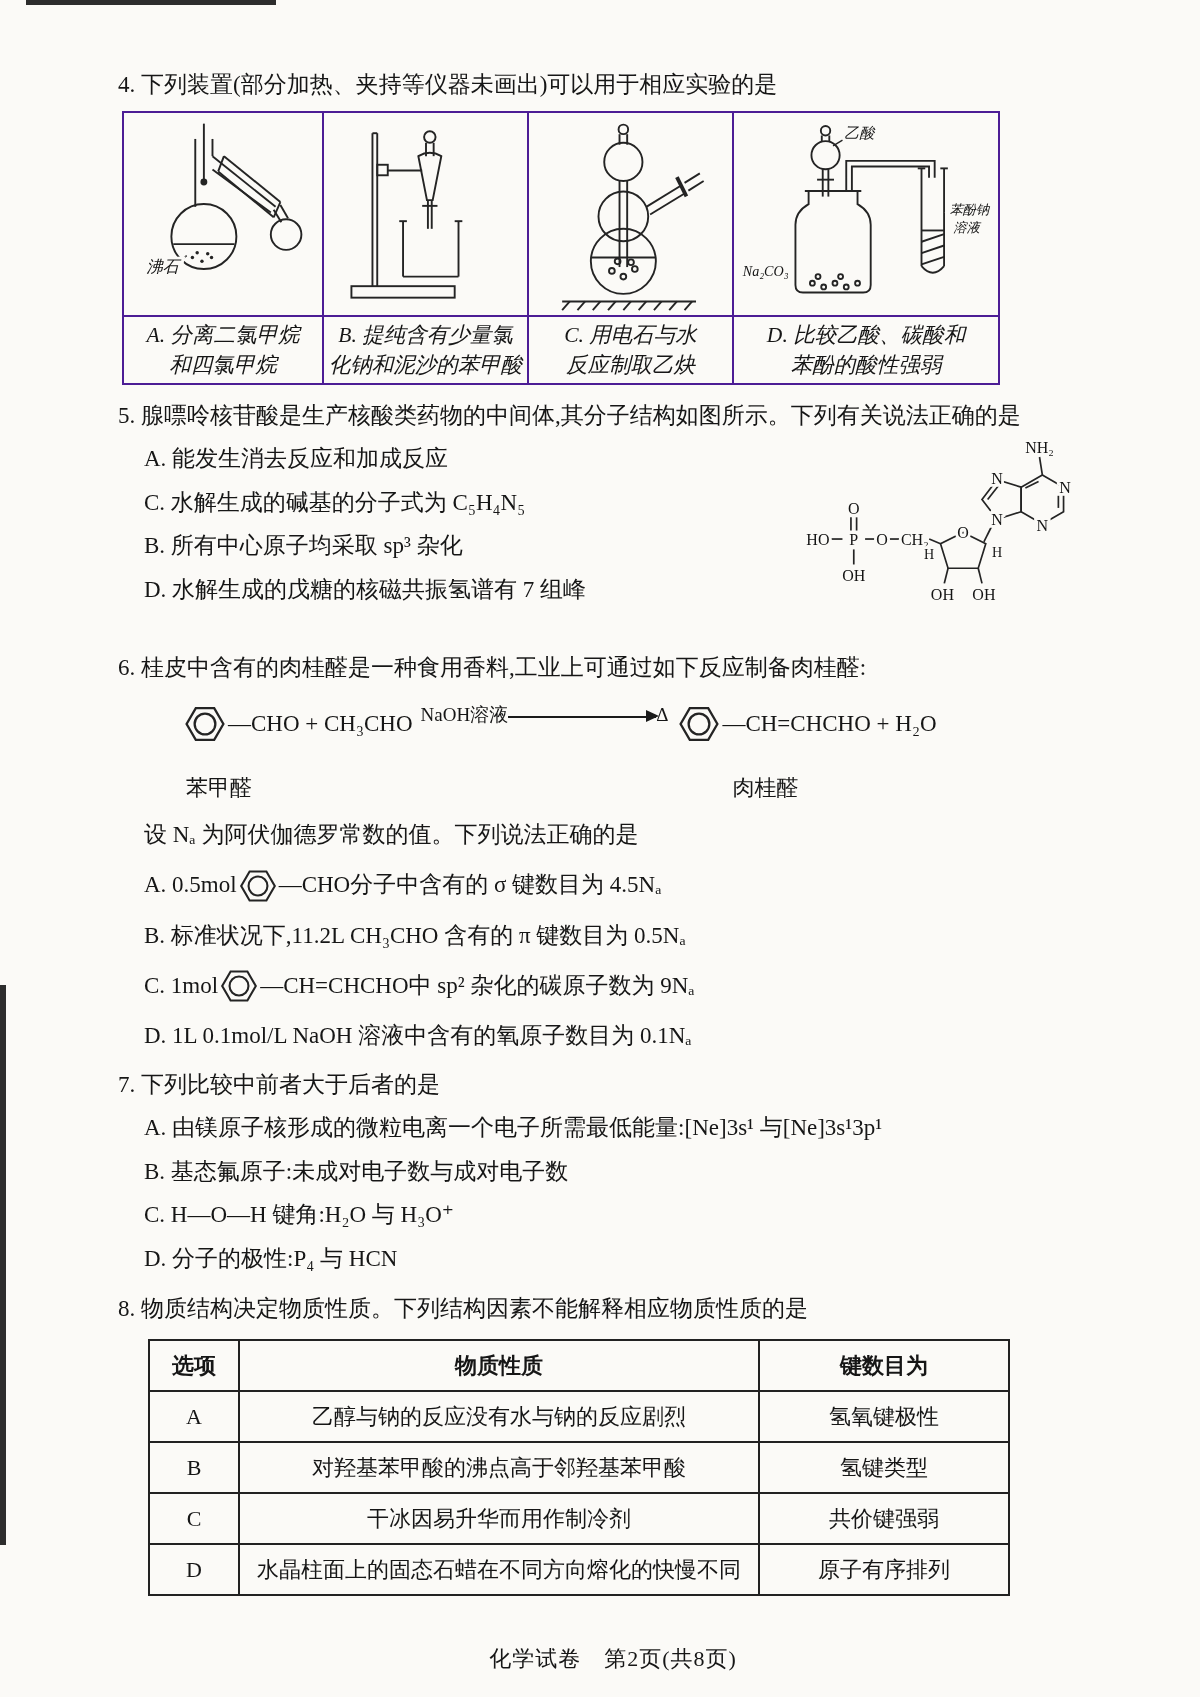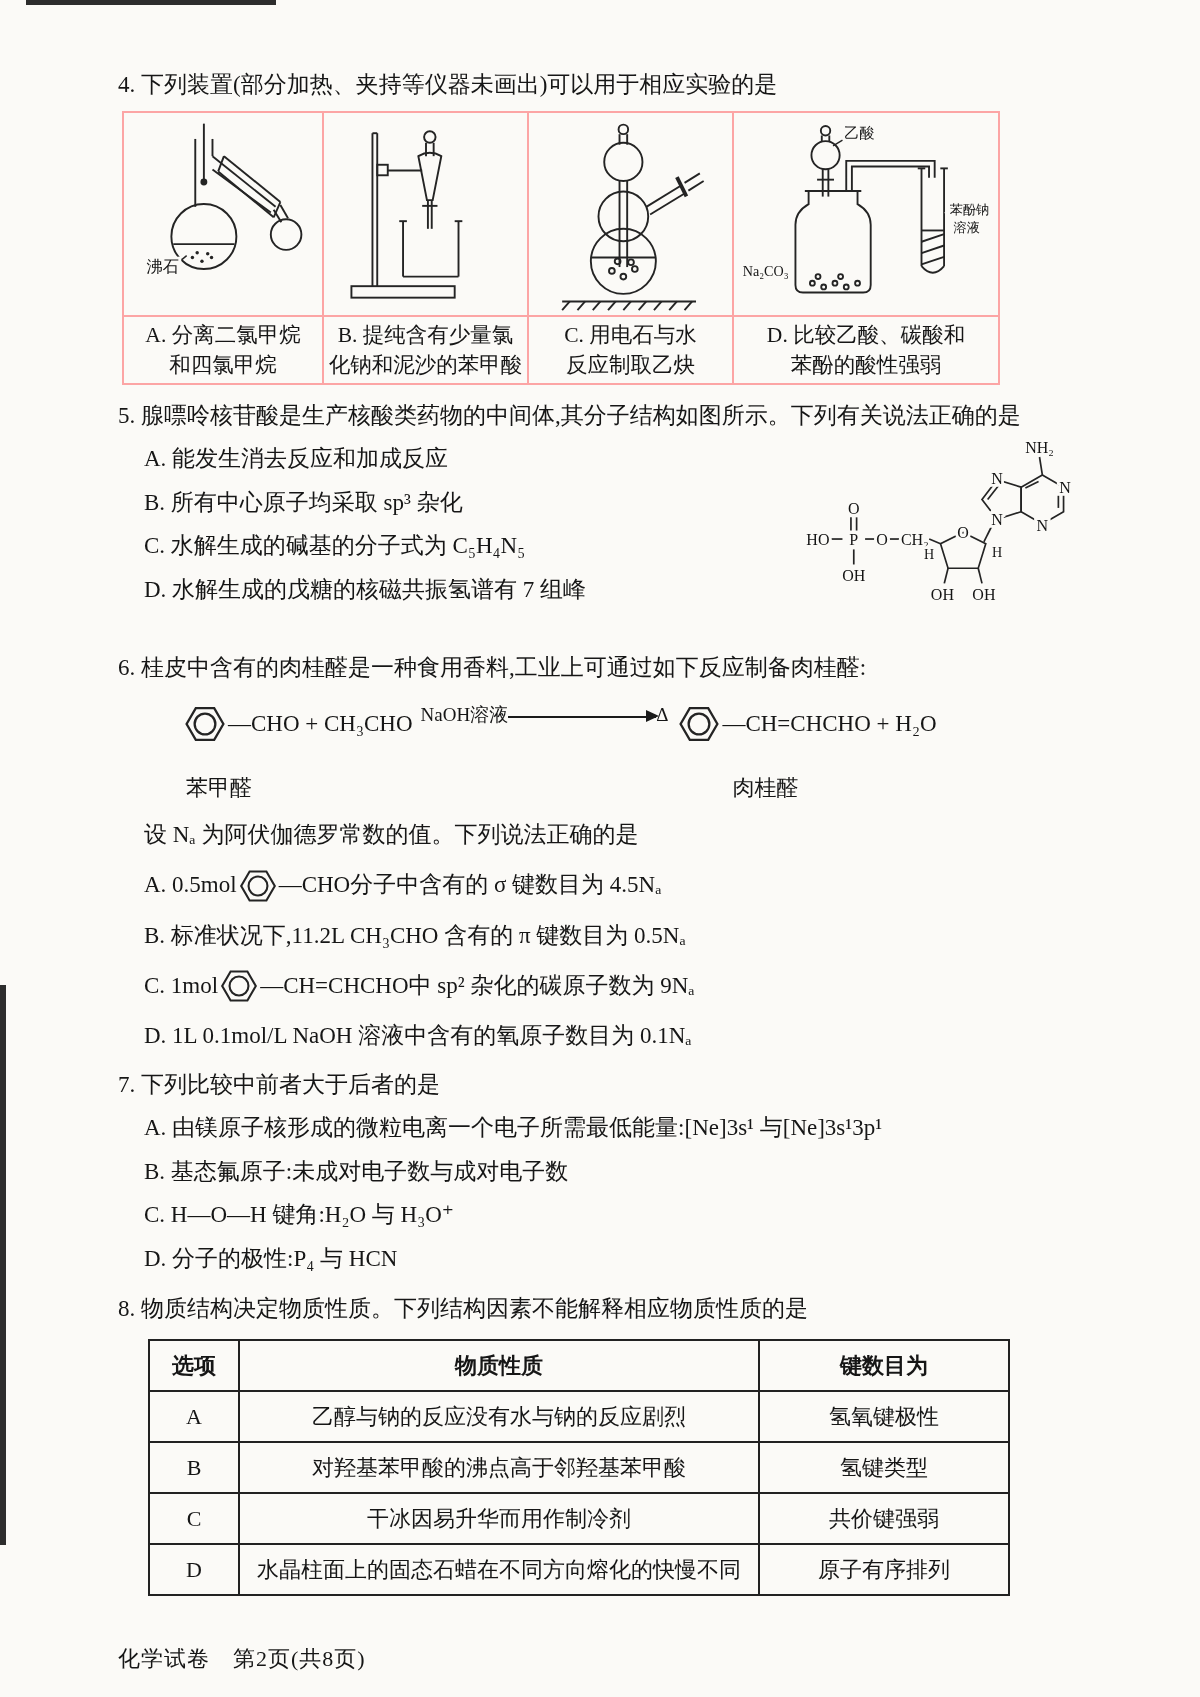--- a/index.html
+++ b/index.html
@@ -13,21 +13,21 @@
   .scan-top { top:0; left:26px; width:250px; height:5px; }
   .scan-left { left:0; top:985px; width:6px; height:560px; }
 
   .page { position:relative; padding:68px 92px 0 118px; font-size:23px; line-height:1.5; }
 
   .stem { margin-bottom:6px; }
   .opt { margin:9px 0 9px 26px; }
 
   
   table.apparatus { border-collapse:collapse; margin:8px 0 14px 4px; table-layout:fixed; }
-  table.apparatus td { border:2px solid #fca5a5; }
+  table.apparatus td { border:2px solid #4c1d95;font-style:italic; }
   .fig-cell { height:204px; vertical-align:middle; text-align:center; padding:3px; }
   .label-cell { height:66px; text-align:center; font-size:21.5px; line-height:1.4; padding:3px 2px; }
   .fig-cell svg { display:block; margin:0 auto; }
 
   
   .q5-wrap { position:relative; min-height:252px; }
   .q5-structure { position:absolute; right:-6px; top:28px; }
 
   
   .reaction { display:flex; align-items:flex-start; margin:16px 0 4px 64px; }
@@ -42,21 +42,21 @@
   .arrow-shaft { position:relative; width:148px; height:0; border-top:2.5px solid #1a1a1a; margin:5px 0 2px; }
   .arrow-shaft::after { content:""; position:absolute; right:-3px; top:-8px;
     border-left:13px solid #1a1a1a; border-top:6.5px solid transparent; border-bottom:6.5px solid transparent; }
   .opt-inline { display:flex; align-items:center; margin:12px 0 12px 26px; }
 
   
   table.q8 { border-collapse:collapse; margin:12px 0 0 30px; table-layout:fixed; }
   table.q8 th, table.q8 td { border:2px solid #222; text-align:center; font-size:22px; padding:8px 8px; }
   table.q8 th { font-weight:bold; }
 
-  .footer { text-align:left; font-size:22px; margin-top:46px; letter-spacing:1px; }
+  .footer { text-align:center; font-size:22px; margin-top:46px; letter-spacing:1px; }
 
   
   .svg-label { paint-order:stroke; stroke:#fbfaf7; stroke-width:6px; fill:#141414;
                font-family:"Liberation Serif","DejaVu Serif",serif; }
   .ink { stroke:#242424; fill:none; }
 </style>
 </head>
 <body>
 
 <div class="scan-artifact scan-top"></div>
@@ -263,22 +263,22 @@
       <text class="svg-label" x="74" y="161" font-size="17" text-anchor="middle">OH</text>
       <text class="svg-label" x="104" y="123" font-size="17" text-anchor="middle">O</text>
       <text class="svg-label" x="124" y="123" font-size="17">CH₂</text>
       <text class="svg-label" x="154" y="138" font-size="15" text-anchor="middle">H</text>
       <text class="svg-label" x="226" y="136" font-size="15" text-anchor="middle">H</text>
       <text class="svg-label" x="168" y="182" font-size="17" text-anchor="middle">OH</text>
       <text class="svg-label" x="212" y="182" font-size="17" text-anchor="middle">OH</text>
     </svg>
 
     <div class="opt">A. 能发生消去反应和加成反应</div>
+    <div class="opt">C. 水解生成的碱基的分子式为 C₅H₄N₅</div>
     <div class="opt">B. 所有中心原子均采取 sp³ 杂化</div>
-    <div class="opt">C. 水解生成的碱基的分子式为 C₅H₄N₅</div>
     <div class="opt">D. 水解生成的戊糖的核磁共振氢谱有 7 组峰</div>
   </div>
 
   <div class="stem">6. 桂皮中含有的肉桂醛是一种食用香料,工业上可通过如下反应制备肉桂醛:</div>
 
   <div class="reaction">
     <div class="rgroup">
       <div class="rrow">
         <svg class="benzene" viewBox="0 0 40 40">
           <g class="ink" stroke-width="2">

